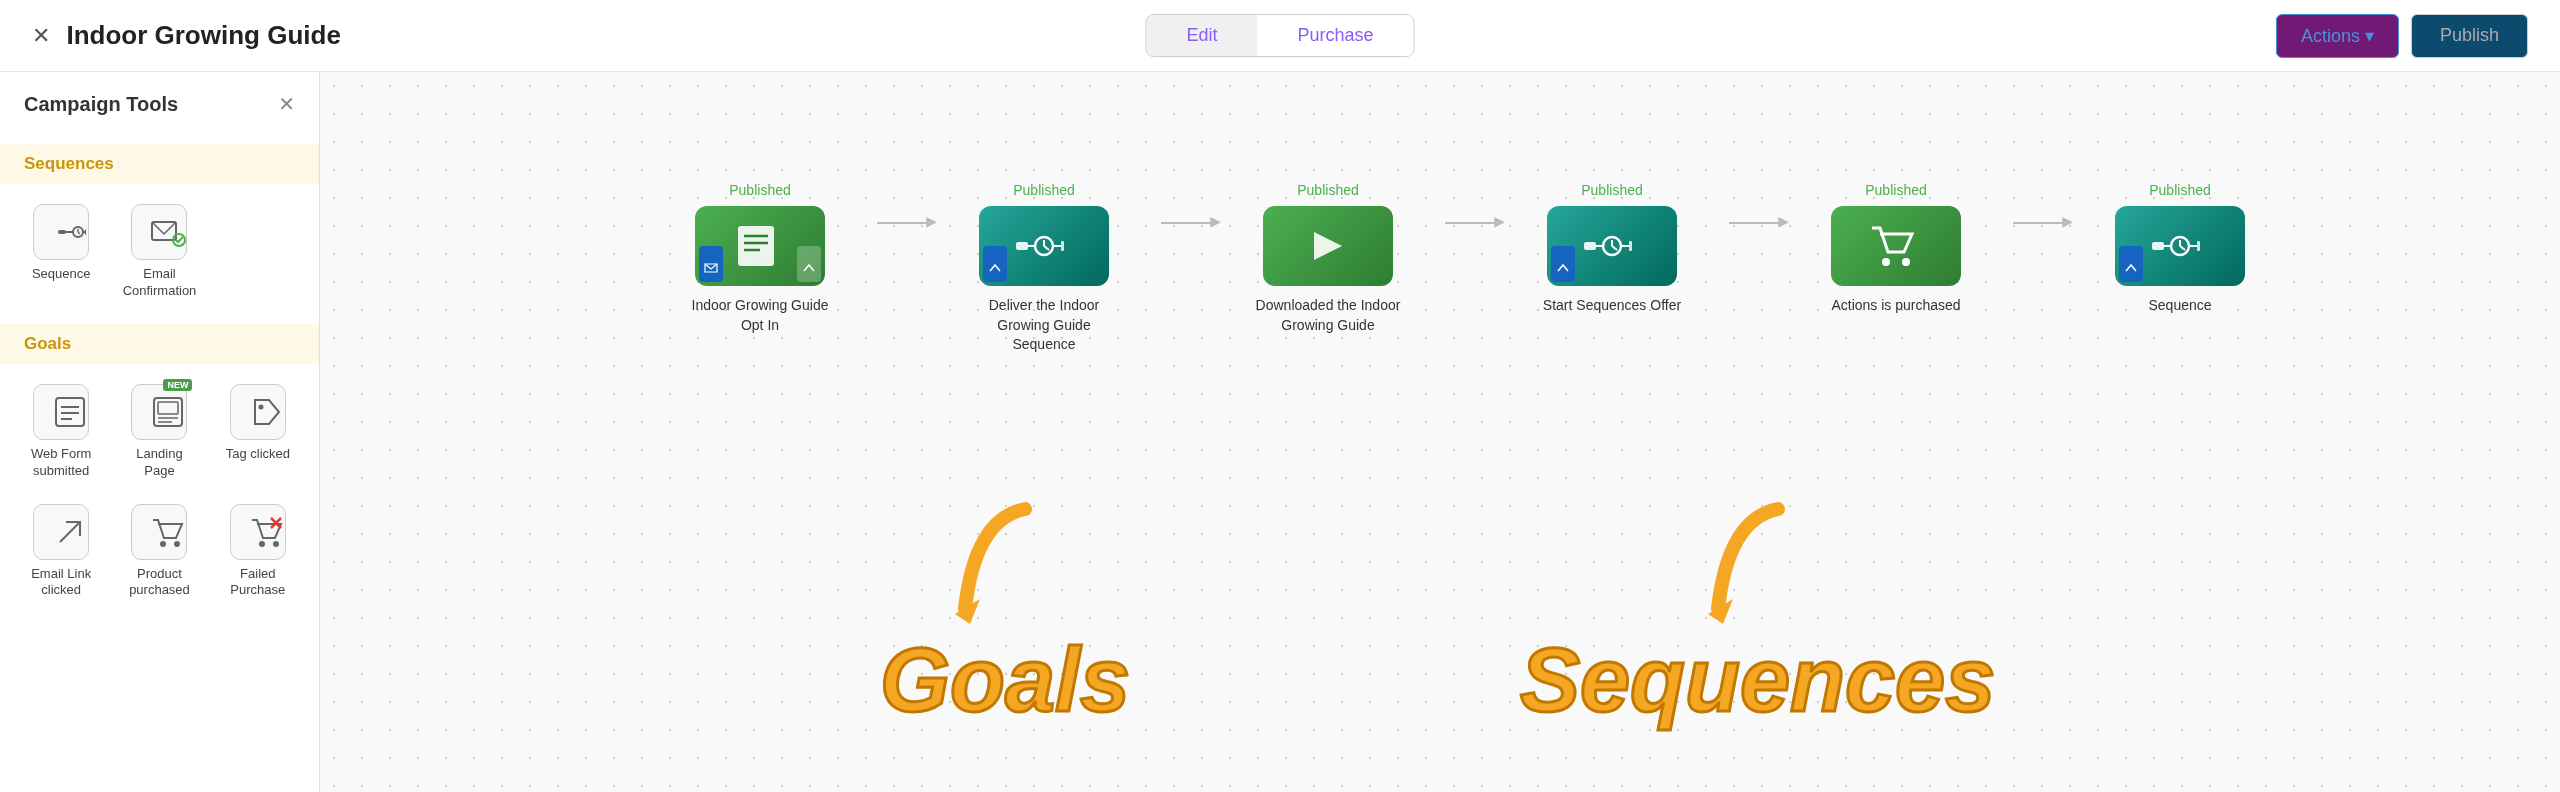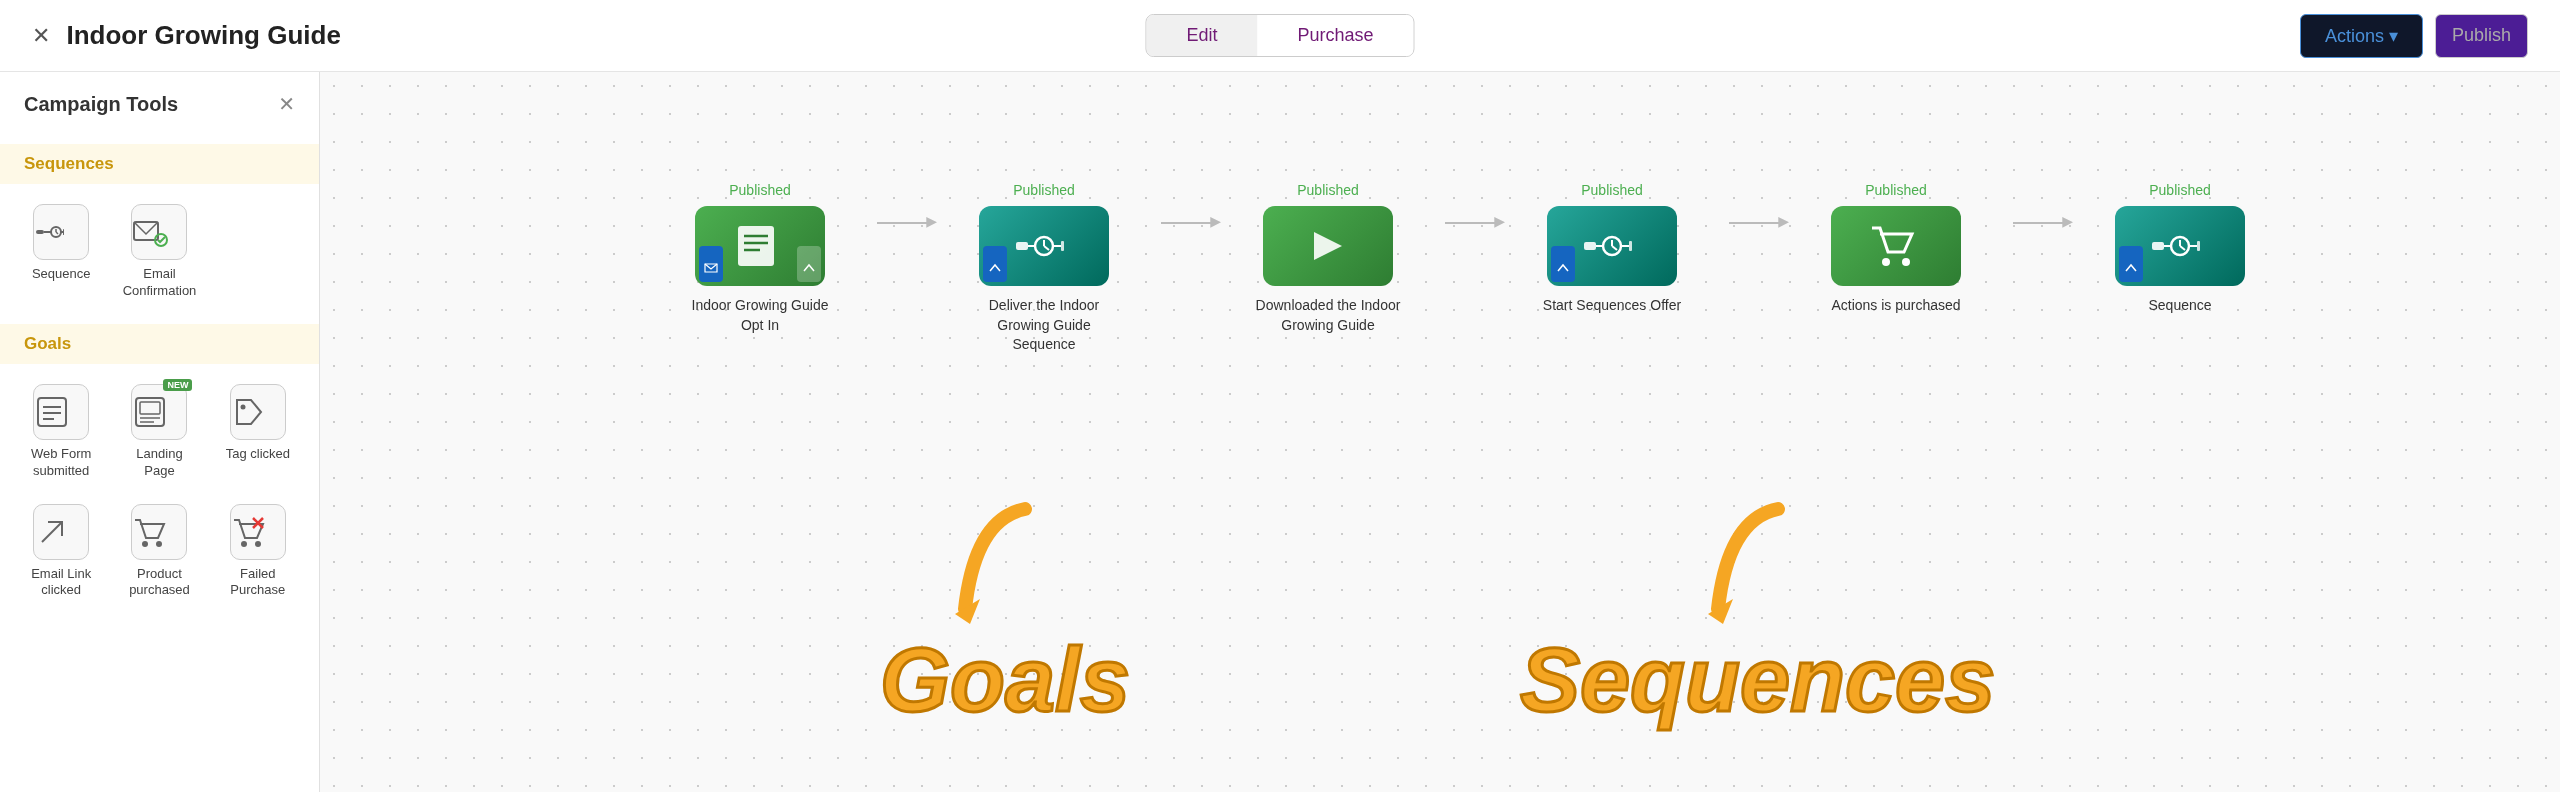--- a/index.html
+++ b/index.html
@@ -42,50 +42,50 @@
       border-radius: 8px;
       overflow: hidden;
       position: absolute;
       left: 50%;
       transform: translateX(-50%);
     }
     .header-tab {
       padding: 10px 40px;
       font-size: 18px;
       background: #fff;
-      color: #701a75;
+      color: #8b5cf6;
       cursor: pointer;
       border: none;
     }
     .header-tab.active {
       background: #f0f0f0;
       font-weight: 500;
     }
     .header-actions {
       display: flex;
       gap: 12px;
       margin-left: auto;
     }
     .btn-actions {
       padding: 10px 24px;
       border: 1.5px solid #4a90d9;
       border-radius: 6px;
-      background: #0f172a;
+      background: #701a75;
       color: #4a90d9;
       font-size: 18px;
       cursor: pointer;
       display: flex;
       align-items: center;
       gap: 6px;
     }
     .btn-publish {
-      padding: 10px 16px;
+      padding: 10px 28px;
       border: 1.5px solid #ccc;
       border-radius: 6px;
-      background: #4c1d95;
+      background: #0c4a6e;
       color: #aaa;
       font-size: 18px;
       cursor: default;
     }
 
     
     .main {
       display: flex;
       flex: 1;
       overflow: hidden;
@@ -139,21 +139,21 @@
       padding: 8px 4px;
     }
     .tool-icon {
       width: 56px;
       height: 56px;
       border: 1.5px solid #ccc;
       border-radius: 10px;
       background: #f8f8f8;
       display: flex;
       align-items: center;
-      justify-content: flex-start;
+      justify-content: flex-end;
       font-size: 22px;
       position: relative;
     }
     .tool-icon .new-badge {
       position: absolute;
       top: -6px;
       right: -6px;
       background: #4a9d4a;
       color: white;
       font-size: 9px;

